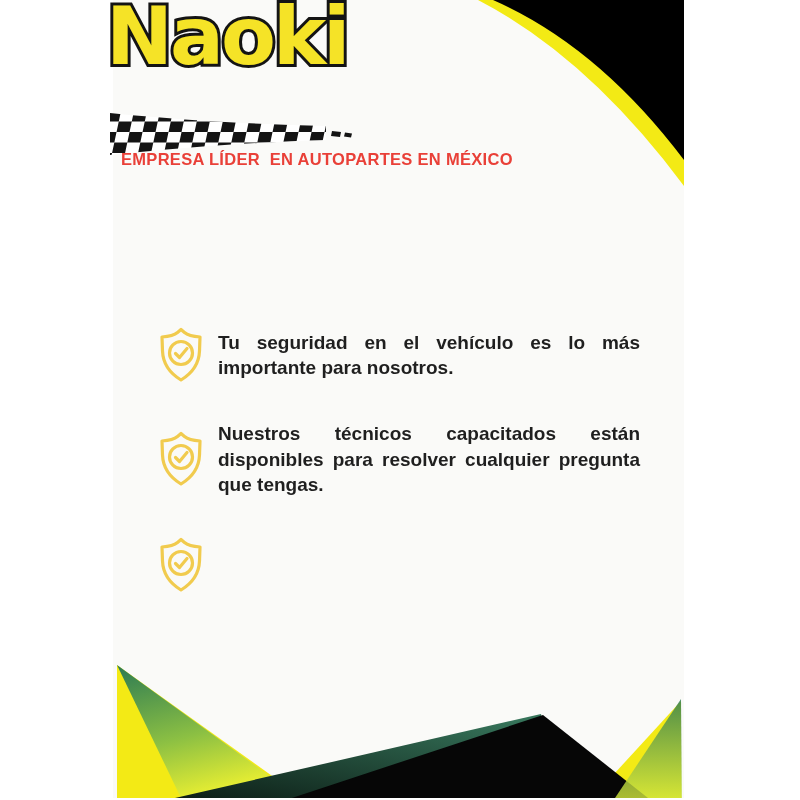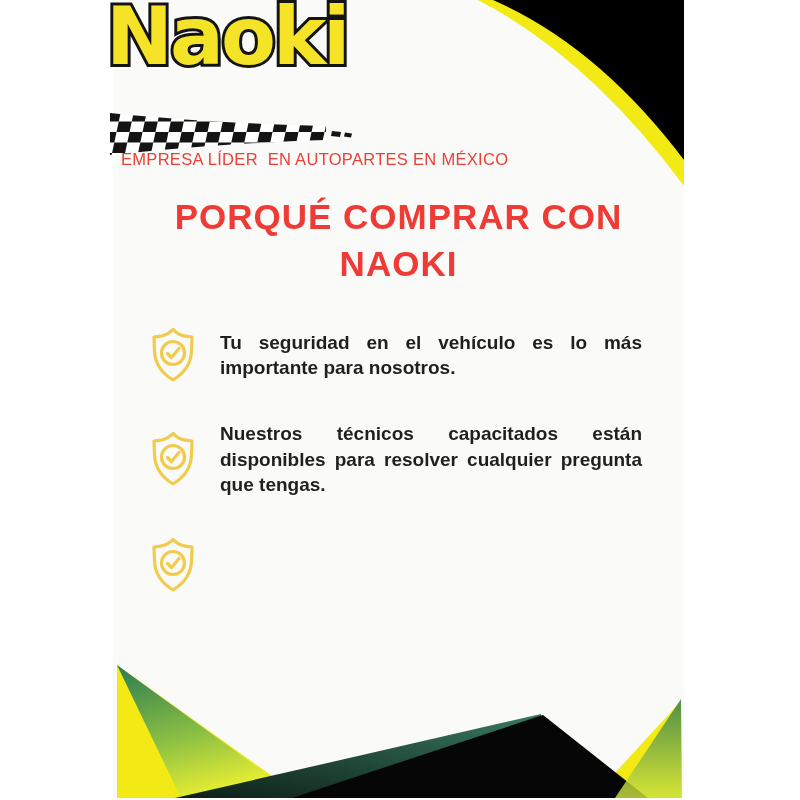--- a/index.html
+++ b/index.html
@@ -11,32 +11,32 @@
   .logo-word{position:absolute;left:106px;top:-10px;width:400px;
              font-family:"DejaVu Sans",sans-serif;font-weight:bold;font-size:80px;
              letter-spacing:-3px;color:#f5e327;
              -webkit-text-stroke:6px #141414;paint-order:stroke fill;}
   .logo-sub{position:absolute;left:116px;top:88px;
             font-family:"DejaVu Sans",sans-serif;font-weight:bold;font-size:22px;
             letter-spacing:2px;color:#f5e327;
             -webkit-text-stroke:1.6px #141414;paint-order:stroke fill;}
   .flag{position:absolute;left:108px;top:111px;}
   .tagline{position:absolute;left:121px;top:150px;width:520px;
-           font-size:16.5px;font-weight:normal;color:#e94038;letter-spacing:.3px;
+           font-size:16.5px;font-weight:bold;color:#e94038;letter-spacing:.3px;
            white-space:pre;}
 
   
   .heading{position:absolute;left:113px;top:193px;width:571px;text-align:center;}
   .heading span{display:inline-block;width:500px;
                 font-size:35px;line-height:47px;font-weight:bold;letter-spacing:1px;
                 color:#ee3b35;}
 
   
   .benefits{position:absolute;left:148px;top:322px;width:494px;}
-  .benefit{position:absolute;left:0;display:flex;align-items:center;gap:22px;width:494px;}
+  .benefit{position:absolute;left:8px;display:flex;align-items:center;gap:12px;width:494px;}
   .benefit.b0{top:4px;}
   .benefit.b1{top:99px;}
   .benefit.b2{top:214px;}
   .benefit .txt{width:422px;font-size:19px;line-height:25.5px;font-weight:bold;
                 color:#1f1f1f;text-align:justify;}
   .shield{flex:0 0 auto;}
 
   
   .corner-tr{position:absolute;left:455px;top:0;}
   .bottom-deco{position:absolute;left:113px;top:638px;}
@@ -62,23 +62,20 @@
       </pattern>
     </defs>
     <path d="M2,2 C80,10 150,13 218,15 L218,29 C150,31 80,36 2,44 Z" fill="#ffffff"></path>
     <path d="M2,2 C80,10 150,13 218,15 L218,29 C150,31 80,36 2,44 Z" fill="url(#chk)"></path>
     <path d="M224,20 l9,1 l-1,5 l-9,-1 Z" fill="#141414"></path>
     <path d="M237,21.5 l7,1 l-1,4 l-7,-1 Z" fill="#141414"></path>
   </svg>
 
   <div class="tagline">EMPRESA LÍDER  EN AUTOPARTES EN MÉXICO</div>
 
-  <div class="heading">
-    <span>PORQUÉ COMPRAR CON NAOKI</span>
-  </div>
 
   <div class="benefits">
 
     <div class="benefit b0">
       <svg class="shield" width="50" height="58" viewBox="0 0 50 58">
         <g fill="none" stroke="#f1cb4e" stroke-width="3.2" stroke-linecap="round" stroke-linejoin="round">
           <path d="M25,3.5 L28.5,6.5 C31.5,9 35.5,10.3 44,11 L43.5,25 C43,38.5 36.5,47 25,54 C13.5,47 7,38.5 6.5,25 L6,11 C14.5,10.3 18.5,9 21.5,6.5 Z"></path>
           <circle cx="25" cy="27" r="11.5"></circle>
           <path d="M19.5,27.5 L23.5,31.5 L31,22.5"></path>
         </g>

